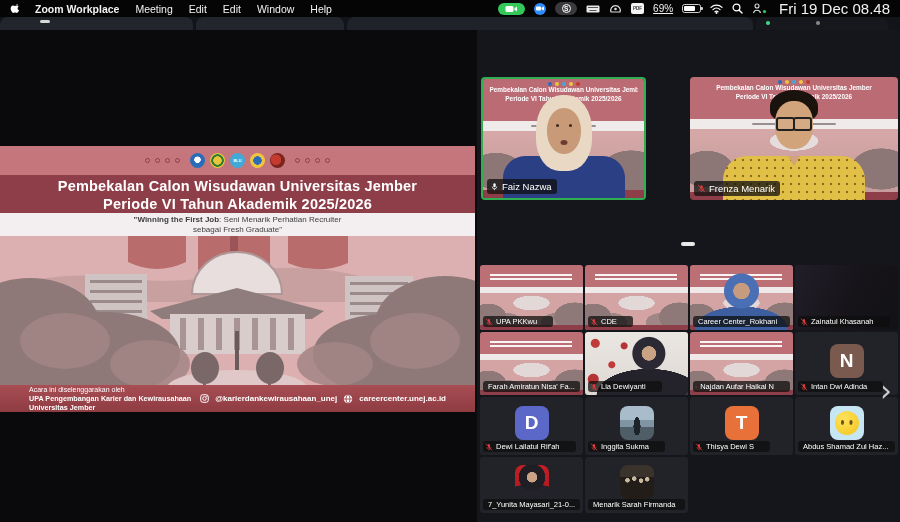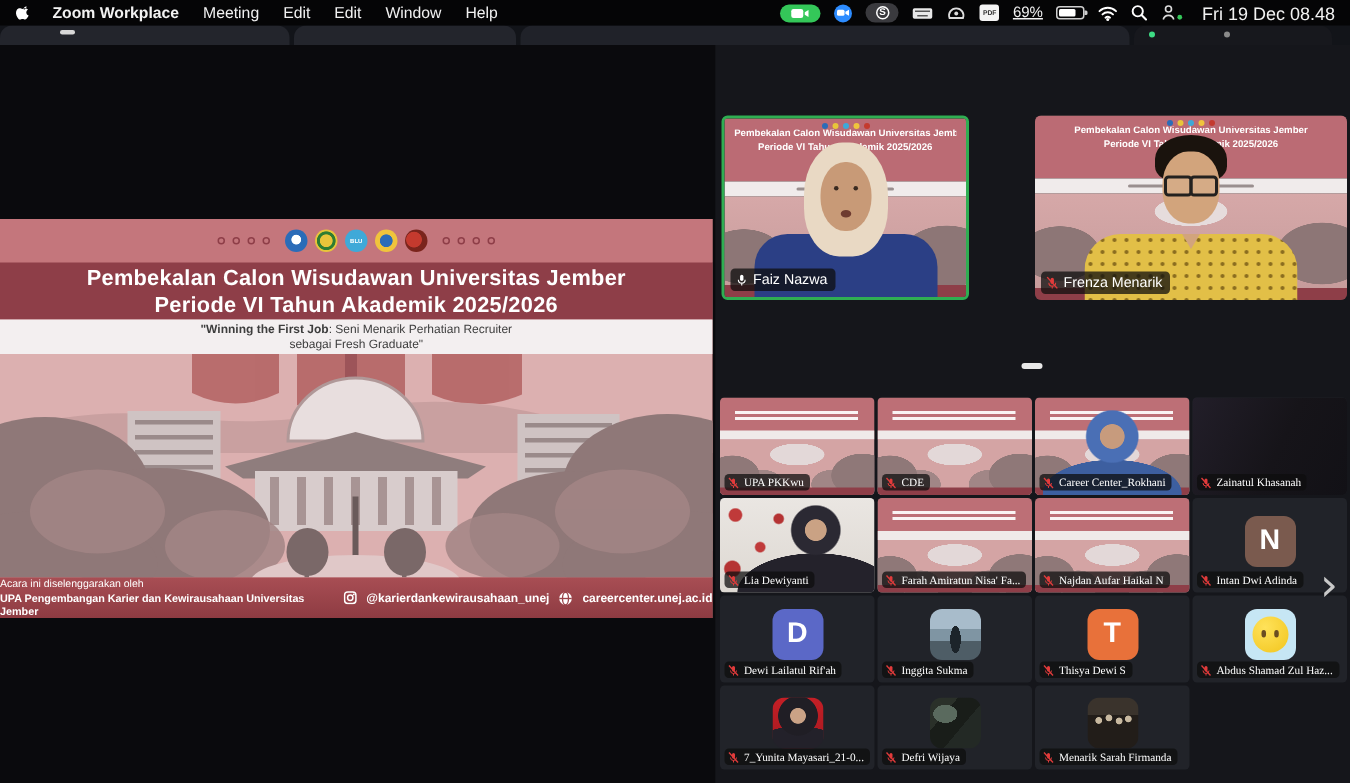--- a/index.html
+++ b/index.html
@@ -20,21 +20,21 @@
   .pill-s{width:22px;height:13px;border-radius:7px;background:#3a3a3e;color:#fff;font-size:8px;font-weight:bold;
           display:flex;align-items:center;justify-content:center;}
   .pill-s i{font-style:normal;border:1px solid #fff;border-radius:50%;width:9px;height:9px;line-height:8px;text-align:center;font-size:6.5px;}
   .mb-ic{display:flex;align-items:center;justify-content:center;}
   .pdf-ic{width:13px;height:11px;background:#f4f4f4;border-radius:2px;color:#333;font-size:4.5px;font-weight:bold;
           display:flex;align-items:center;justify-content:center;}
   .mb-txt{font-size:10px;text-decoration:underline;}
   .batt{position:relative;width:19px;height:9px;border:1px solid #cfcfcf;border-radius:2.5px;}
   .batt::before{content:"";position:absolute;left:1px;top:1px;bottom:1px;width:65%;background:#fff;border-radius:1px;}
   .batt::after{content:"";position:absolute;right:-3px;top:2px;width:2px;height:3px;background:#cfcfcf;border-radius:0 1px 1px 0;}
-  .clock{font-size:12px;margin-left:2px;}
+  .clock{font-size:15px;margin-left:2px;}
 
   
   .winstrip{position:absolute;top:17px;left:0;width:100%;height:13px;}
   .bgwin{position:absolute;top:0;height:13px;background:#23252c;border-radius:8px 8px 0 0;}
   .bgwin.dark{background:#17181d;}
   .bgwin .tabdash{position:absolute;left:40px;top:3px;width:10px;height:3px;background:#d8d8d8;border-radius:1.5px;}
   .bgwin .tl-dot{position:absolute;top:4px;width:4px;height:4px;border-radius:50%;}
 
   
   .share-area{position:absolute;left:0;top:30px;width:477px;height:492px;background:#0a0a0d;}
@@ -52,21 +52,21 @@
   .lg4{background:radial-gradient(circle at 50% 50%,#2b6cb8 0 4px,#f0c43c 4.5px);}
   .lg5{background:radial-gradient(circle at 40% 45%,#c43a2e 0 5px,#7a241c 5.5px);}
   .slide-titleband{position:absolute;left:0;top:29px;width:100%;height:38px;background:#8e3e48;
                    color:#fff;text-align:center;font-weight:bold;font-size:14.5px;line-height:18px;padding-top:2px;
                    letter-spacing:.2px;}
   .slide-sub{position:absolute;left:0;top:67px;width:100%;height:23px;background:#f3eff0;color:#3d3d3d;
              text-align:center;font-size:8px;line-height:10px;padding-top:2px;}
   .slide-campus{position:absolute;left:0;top:90px;width:475px;height:149px;}
   .slide-footer{position:absolute;left:0;top:239px;width:100%;height:27px;
                 background:linear-gradient(180deg,#a84e54,#8e3b42);color:#fff;
-                display:flex;align-items:center;justify-content:space-between;padding:0 0;}
+                display:flex;align-items:center;justify-content:space-between;padding:0 29px;}
   .sf-left{font-size:7px;line-height:9px;}
   .sf-left .b2{font-weight:bold;font-size:7.2px;}
   .sf-right{display:flex;align-items:center;gap:6px;font-size:8px;font-weight:bold;}
   .sf-right svg{display:block;}
 
   
   .panel{position:absolute;left:477px;top:30px;width:423px;height:492px;background:#15161b;}
 
   .bigtile{position:absolute;top:47px;width:165px;height:123px;border-radius:4px;overflow:hidden;background:#333;}
   .bigtile.t1{left:4px;border:2px solid #2fae52;}
@@ -113,21 +113,21 @@
   .body-m{position:absolute;left:50%;bottom:0;transform:translateX(-50%);width:142px;height:44px;
           background:#e2bf47;border-radius:24px 24px 0 0;
           background-image:radial-gradient(#8a6c1f 1px,transparent 1.6px);background-size:8px 8px;}
   .body-m::before{content:"";position:absolute;left:50%;top:0;transform:translateX(-50%);
           border-left:6px solid transparent;border-right:6px solid transparent;border-top:10px solid #d2a47c;}
 
   
   .nlabel{position:absolute;left:4px;bottom:4px;display:flex;align-items:center;gap:3px;
           background:rgba(14,14,14,.74);color:#fff;border-radius:3px;padding:2px 5px 2px 3px;
           font-size:9.5px;white-space:nowrap;max-width:calc(100% - 10px);overflow:hidden;z-index:5;}
-  .gtile .nlabel{font-size:7.5px;left:3px;bottom:3px;padding:1px 4px 1px 2px;max-width:97px;font-family:Liberation Serif, serif;}
+  .gtile .nlabel{font-size:7.5px;left:3px;bottom:3px;padding:1px 16px 1px 2px;max-width:97px;}
 
   
   .divider-handle{position:absolute;left:204px;top:212px;width:14px;height:4px;background:#e8e8e8;border-radius:2px;}
   .next-arrow{position:absolute;left:399px;top:340px;width:20px;height:44px;color:#c9c9c9;
               font-size:30px;line-height:42px;text-align:center;cursor:pointer;font-family:"DejaVu Sans",sans-serif;}
 
   
   .pgrid{position:absolute;left:3px;top:235px;display:grid;grid-template-columns:repeat(4,103px);
          grid-template-rows:65px 63px 58px 56px;gap:2px;}
   .gtile{position:relative;border-radius:3px;overflow:hidden;background:#212329;
@@ -502,20 +502,32 @@
             <svg width="8" height="8" viewBox="0 0 12 12">
     <rect x="4.5" y="1.5" width="3" height="5.5" rx="1.5" fill="#e23b3b"></rect>
     <path d="M3 6a3 3 0 0 0 6 0" fill="none" stroke="#e23b3b" stroke-width="1"></path>
     <line x1="6" y1="9" x2="6" y2="11" stroke="#e23b3b" stroke-width="1"></line>
     <line x1="1.5" y1="1" x2="10.5" y2="11" stroke="#e23b3b" stroke-width="1.3"></line>
             </svg>
             <span>Zainatul Khasanah</span>
           </div>
         </div>
         <div class="gtile">
+          <div class="bg-slide"></div>
+          <div class="nlabel">
+            <svg width="8" height="8" viewBox="0 0 12 12">
+    <rect x="4.5" y="1.5" width="3" height="5.5" rx="1.5" fill="#e23b3b"></rect>
+    <path d="M3 6a3 3 0 0 0 6 0" fill="none" stroke="#e23b3b" stroke-width="1"></path>
+    <line x1="6" y1="9" x2="6" y2="11" stroke="#e23b3b" stroke-width="1"></line>
+    <line x1="1.5" y1="1" x2="10.5" y2="11" stroke="#e23b3b" stroke-width="1.3"></line>
+            </svg>
+            <span>Farah Amiratun Nisa' Fa...</span>
+          </div>
+        </div>
+        <div class="gtile">
           <div class="bg-lia"></div>
           <div class="fig-lia"></div>
           <div class="nlabel">
             <svg width="8" height="8" viewBox="0 0 12 12">
     <rect x="4.5" y="1.5" width="3" height="5.5" rx="1.5" fill="#e23b3b"></rect>
     <path d="M3 6a3 3 0 0 0 6 0" fill="none" stroke="#e23b3b" stroke-width="1"></path>
     <line x1="6" y1="9" x2="6" y2="11" stroke="#e23b3b" stroke-width="1"></line>
     <line x1="1.5" y1="1" x2="10.5" y2="11" stroke="#e23b3b" stroke-width="1.3"></line>
             </svg>
             <span>Lia Dewiyanti</span>
@@ -523,32 +535,20 @@
         </div>
         <div class="gtile">
           <div class="bg-slide"></div>
           <div class="nlabel">
             <svg width="8" height="8" viewBox="0 0 12 12">
     <rect x="4.5" y="1.5" width="3" height="5.5" rx="1.5" fill="#e23b3b"></rect>
     <path d="M3 6a3 3 0 0 0 6 0" fill="none" stroke="#e23b3b" stroke-width="1"></path>
     <line x1="6" y1="9" x2="6" y2="11" stroke="#e23b3b" stroke-width="1"></line>
     <line x1="1.5" y1="1" x2="10.5" y2="11" stroke="#e23b3b" stroke-width="1.3"></line>
             </svg>
-            <span>Farah Amiratun Nisa' Fa...</span>
-          </div>
-        </div>
-        <div class="gtile">
-          <div class="bg-slide"></div>
-          <div class="nlabel">
-            <svg width="8" height="8" viewBox="0 0 12 12">
-    <rect x="4.5" y="1.5" width="3" height="5.5" rx="1.5" fill="#e23b3b"></rect>
-    <path d="M3 6a3 3 0 0 0 6 0" fill="none" stroke="#e23b3b" stroke-width="1"></path>
-    <line x1="6" y1="9" x2="6" y2="11" stroke="#e23b3b" stroke-width="1"></line>
-    <line x1="1.5" y1="1" x2="10.5" y2="11" stroke="#e23b3b" stroke-width="1.3"></line>
-            </svg>
             <span>Najdan Aufar Haikal N</span>
           </div>
         </div>
         <div class="gtile">
           <div class="avatar" style="background:#7a5a4e">N</div>
           <div class="nlabel">
             <svg width="8" height="8" viewBox="0 0 12 12">
     <rect x="4.5" y="1.5" width="3" height="5.5" rx="1.5" fill="#e23b3b"></rect>
     <path d="M3 6a3 3 0 0 0 6 0" fill="none" stroke="#e23b3b" stroke-width="1"></path>
     <line x1="6" y1="9" x2="6" y2="11" stroke="#e23b3b" stroke-width="1"></line>
@@ -613,32 +613,20 @@
             <svg width="8" height="8" viewBox="0 0 12 12">
     <rect x="4.5" y="1.5" width="3" height="5.5" rx="1.5" fill="#e23b3b"></rect>
     <path d="M3 6a3 3 0 0 0 6 0" fill="none" stroke="#e23b3b" stroke-width="1"></path>
     <line x1="6" y1="9" x2="6" y2="11" stroke="#e23b3b" stroke-width="1"></line>
     <line x1="1.5" y1="1" x2="10.5" y2="11" stroke="#e23b3b" stroke-width="1.3"></line>
             </svg>
             <span>7_Yunita Mayasari_21-0...</span>
           </div>
         </div>
         <div class="gtile">
-          <div class="avatar ph-dark"></div>
-          <div class="nlabel">
-            <svg width="8" height="8" viewBox="0 0 12 12">
-    <rect x="4.5" y="1.5" width="3" height="5.5" rx="1.5" fill="#e23b3b"></rect>
-    <path d="M3 6a3 3 0 0 0 6 0" fill="none" stroke="#e23b3b" stroke-width="1"></path>
-    <line x1="6" y1="9" x2="6" y2="11" stroke="#e23b3b" stroke-width="1"></line>
-    <line x1="1.5" y1="1" x2="10.5" y2="11" stroke="#e23b3b" stroke-width="1.3"></line>
-            </svg>
-            <span>Defri Wijaya</span>
-          </div>
-        </div>
-        <div class="gtile">
           <div class="avatar ph-group"></div>
           <div class="nlabel">
             <svg width="8" height="8" viewBox="0 0 12 12">
     <rect x="4.5" y="1.5" width="3" height="5.5" rx="1.5" fill="#e23b3b"></rect>
     <path d="M3 6a3 3 0 0 0 6 0" fill="none" stroke="#e23b3b" stroke-width="1"></path>
     <line x1="6" y1="9" x2="6" y2="11" stroke="#e23b3b" stroke-width="1"></line>
     <line x1="1.5" y1="1" x2="10.5" y2="11" stroke="#e23b3b" stroke-width="1.3"></line>
             </svg>
             <span>Menarik Sarah Firmanda</span>
           </div>

